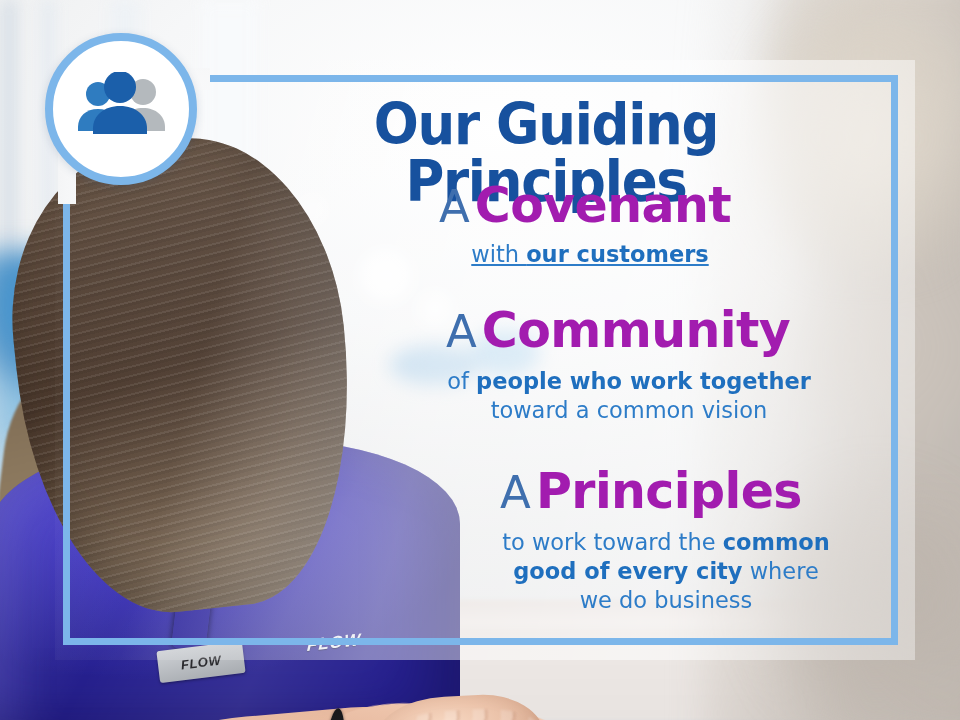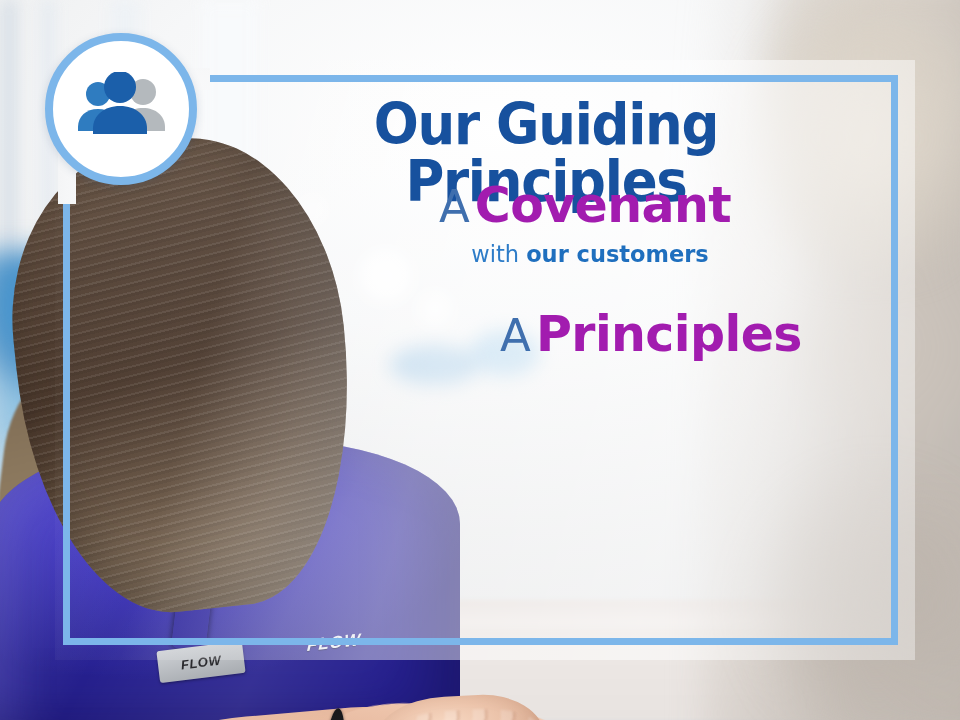--- a/index.html
+++ b/index.html
@@ -339,21 +339,21 @@
   }
   .pr-sub{
     font-family:"DejaVu Sans", sans-serif;
     font-size:22.5px;line-height:1.3;
     color:#2d7cc8;font-weight:400;
   }
   .pr-sub b{font-weight:700;color:#1f6fbe;}
 
   .pr-1{text-align:center;}
   .pr-1 .pr-head{margin-left:-10px;}
-  .pr-1 .pr-sub{margin-top:8px;}
+  .pr-1 .pr-sub{margin-top:8px;text-decoration:underline;}
 
   .pr-2{text-align:center;margin-top:36px;}
   .pr-2 .pr-head{margin-left:56px;}
   .pr-2 .pr-sub{margin-top:10px;margin-left:78px;}
 
   .pr-3{text-align:center;margin-top:40px;}
   .pr-3 .pr-head{margin-left:122px;}
   .pr-3 .pr-sub{margin-top:10px;margin-left:152px;}
 
   .nowrap{white-space:nowrap;}
@@ -452,22 +452,47 @@
         <span class="art">A</span>
         <span class="word">Covenant</span>
       </div>
       <div class="pr-sub">
         <div class="nowrap">
           <span>with </span><b>our customers</b>
         </div>
       </div>
     </div>
 
+    <div class="pr pr-2">
+      <div class="pr-head">
+        <span class="art">A</span>
+        <span class="word">Community</span>
+      </div>
+      <div class="pr-sub">
+        <div class="nowrap">
+          <span>of </span><b>people who work together</b>
+        </div>
+        <div class="nowrap">
+          <span>toward a common vision</span>
+        </div>
+      </div>
+    </div>
 
     <div class="pr pr-3">
       <div class="pr-head">
         <span class="art">A</span>
         <span class="word">Principles</span>
       </div>
+      <div class="pr-sub">
+        <div class="nowrap">
+          <span>to work toward the </span><b>common</b>
+        </div>
+        <div class="nowrap">
+          <b>good of every city</b><span> where</span>
+        </div>
+        <div class="nowrap">
+          <span>we do business</span>
+        </div>
+      </div>
     </div>
 
   </div>
 </div>
 
 </body></html>

